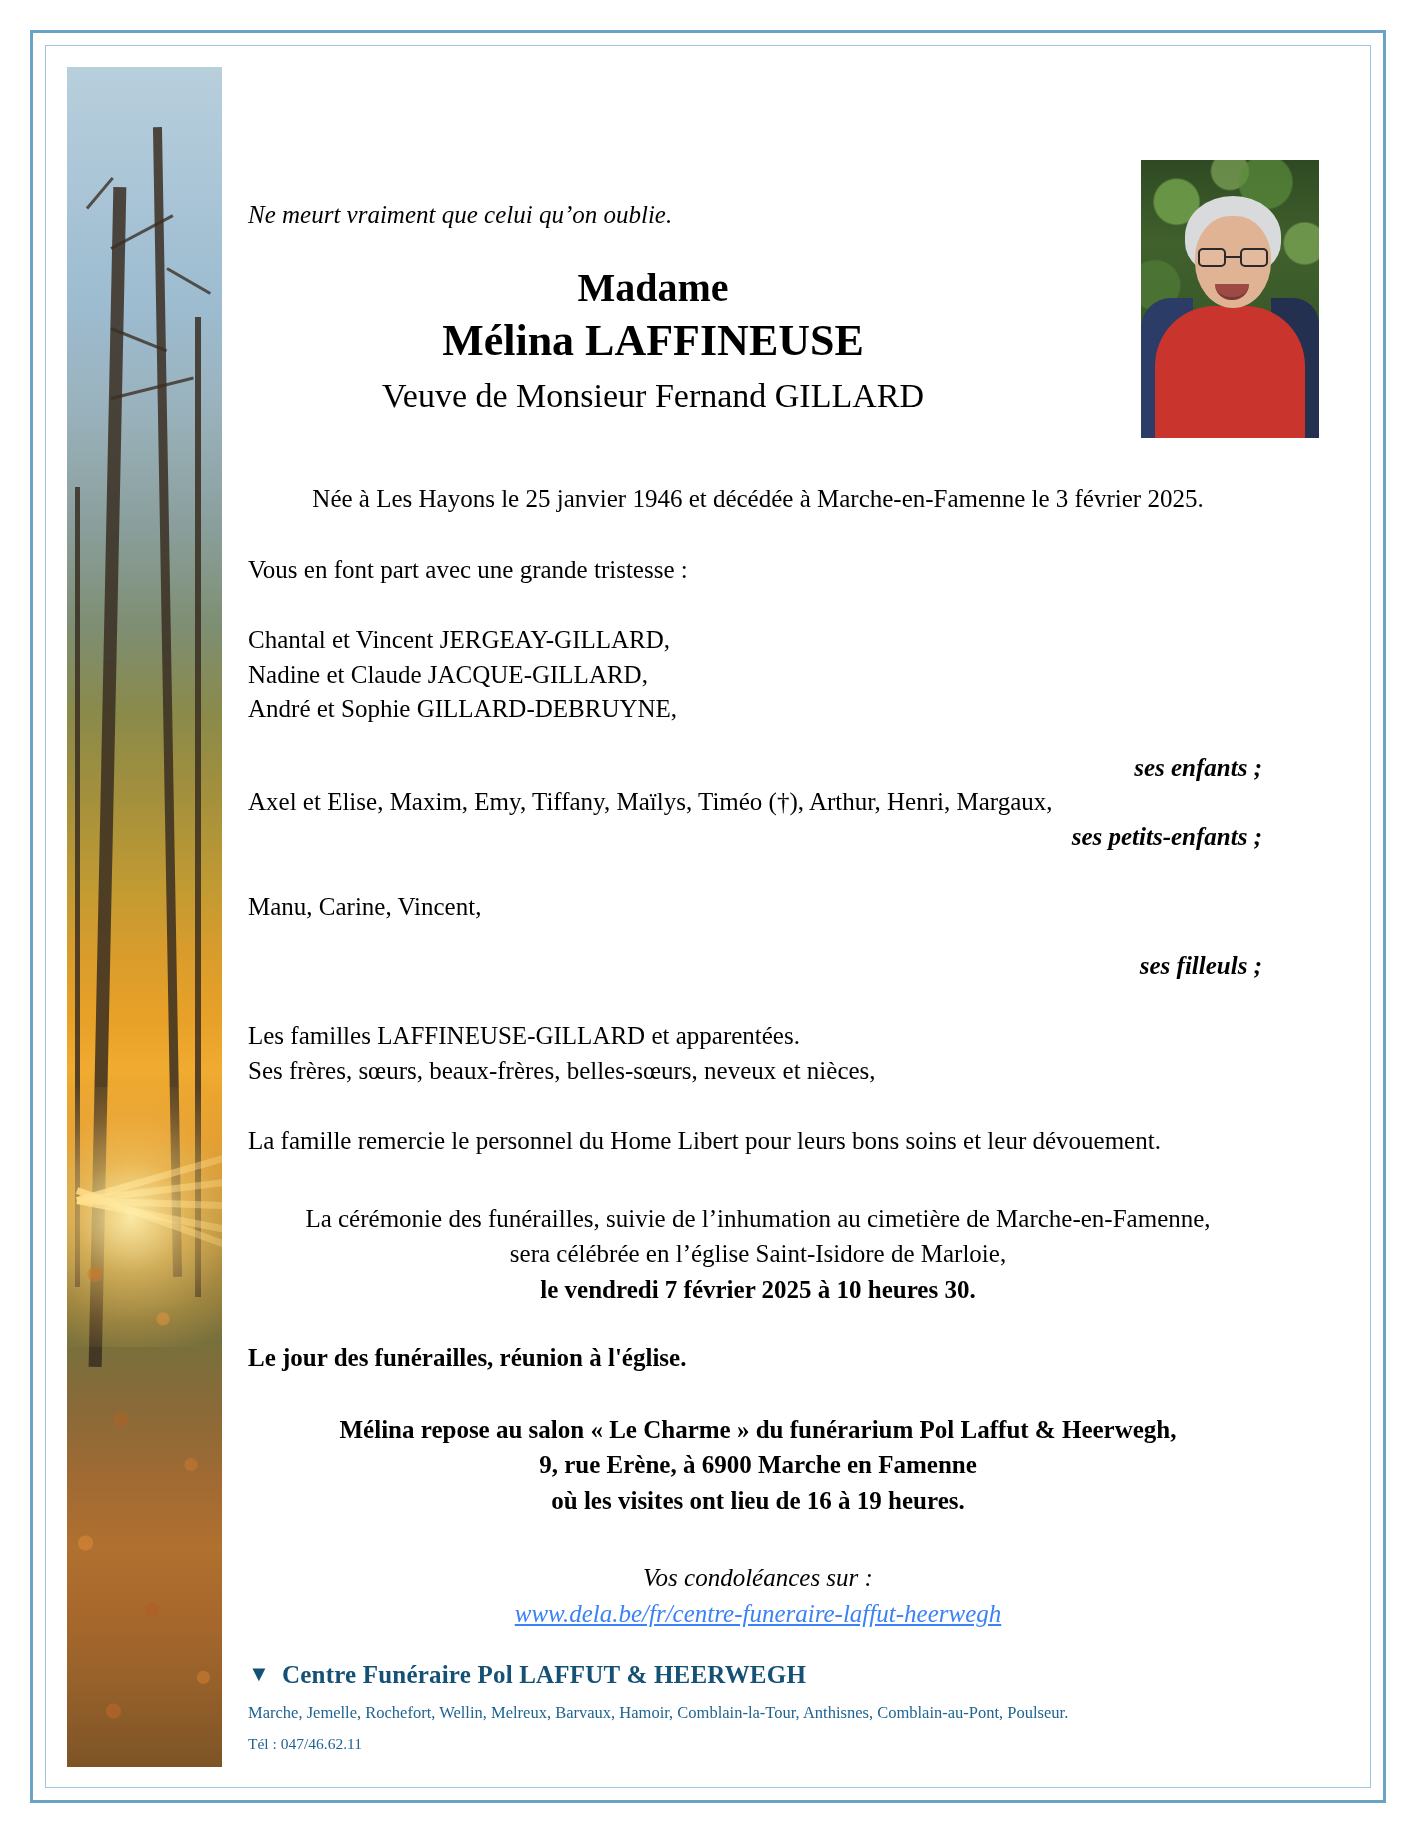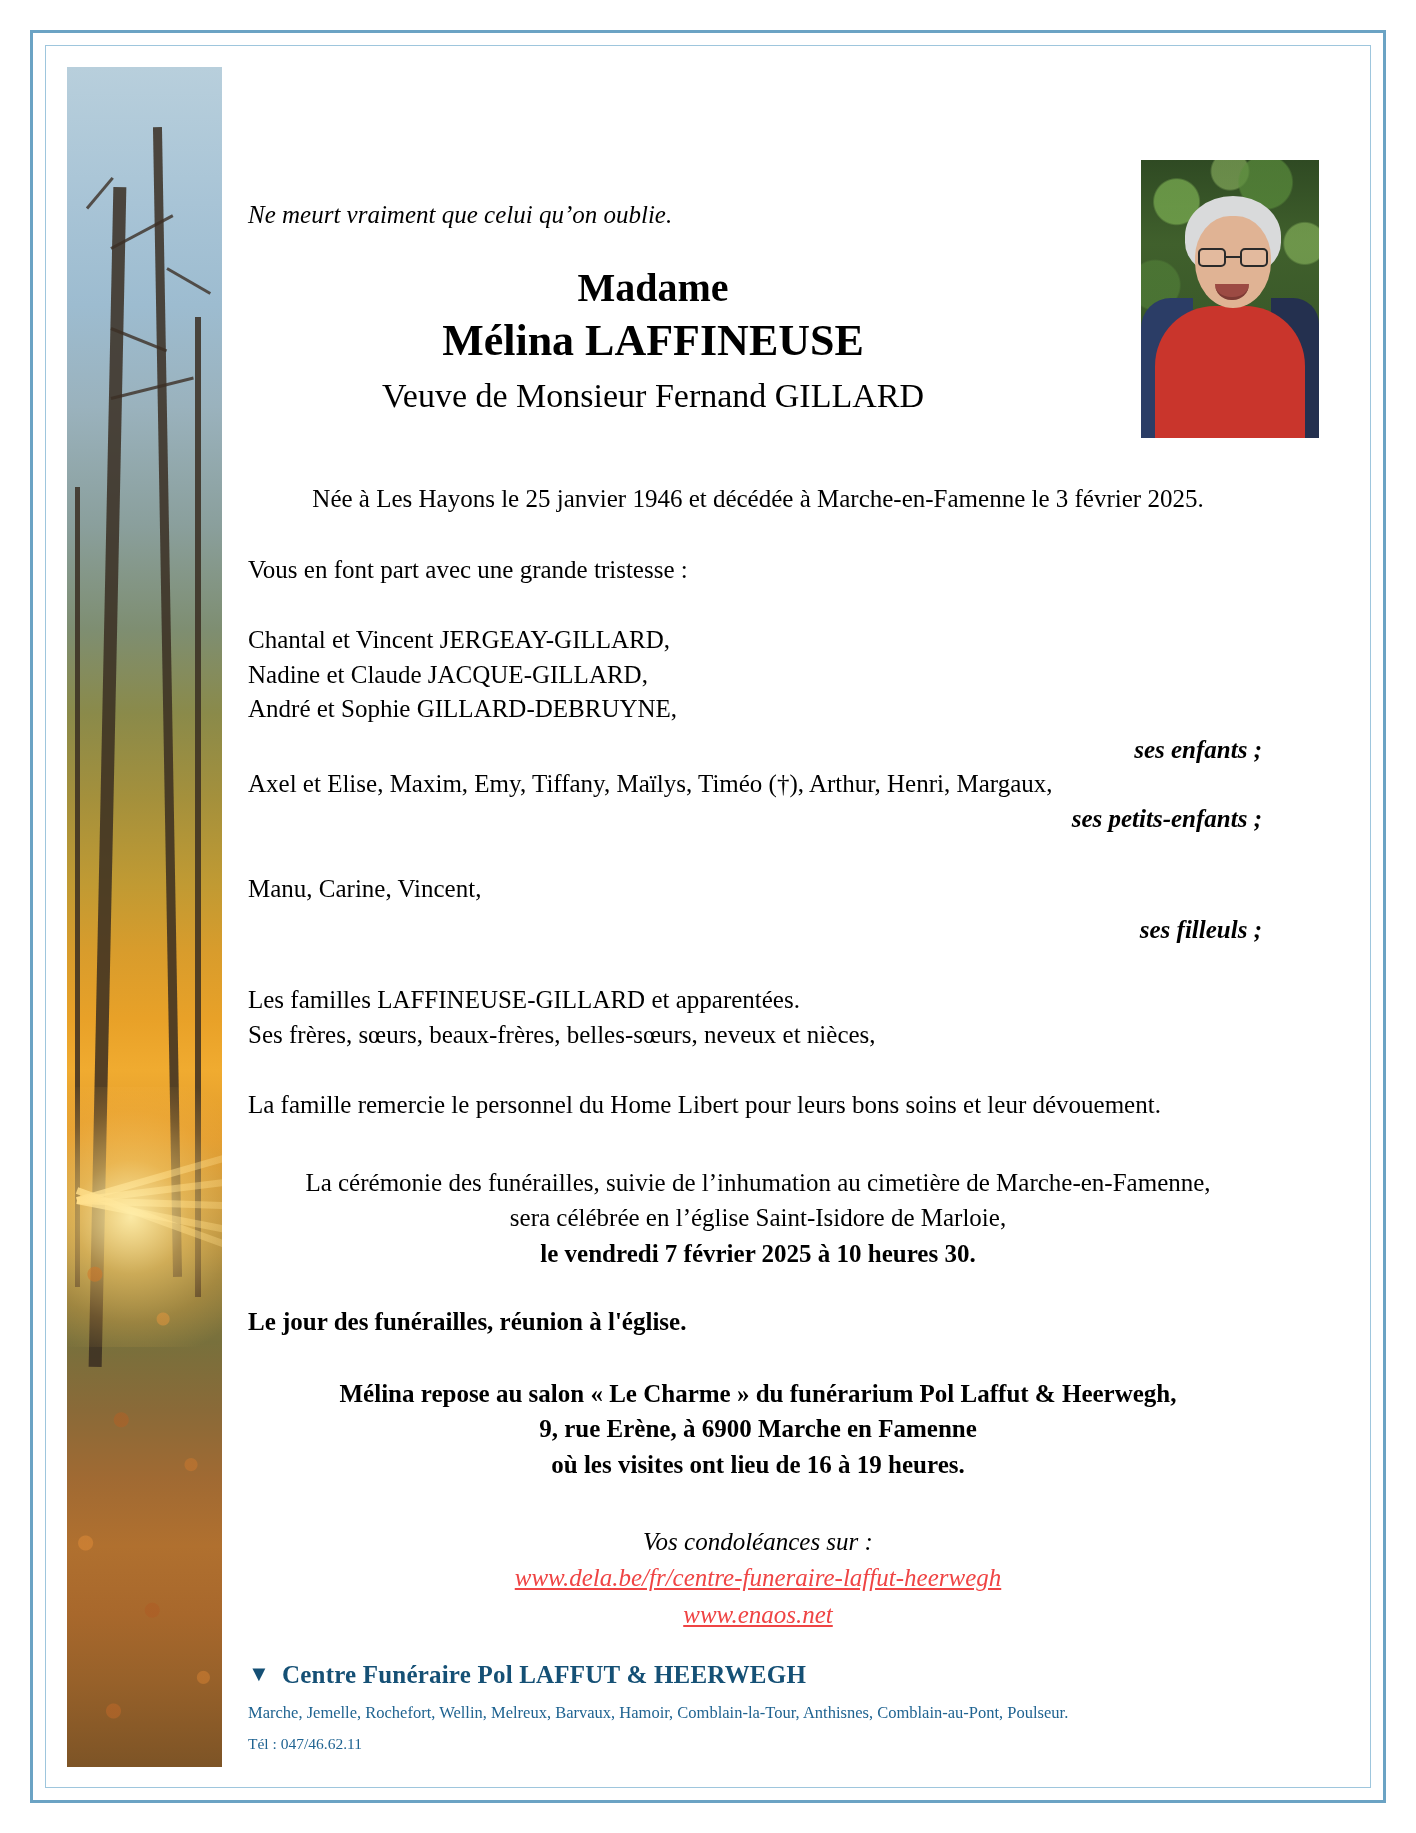--- a/index.html
+++ b/index.html
@@ -278,21 +278,21 @@
   .line { display: block; }
 
   .role {
     display: block;
     text-align: right;
     font-style: italic;
     font-weight: bold;
     font-size: 25px;
     padding-right: 6px;
   }
-  .role.gap-top { margin-top: 6px; }
+  .role.gap-top { margin-top: 24px; }
   .bold { font-weight: bold; }
 
   .ceremony {
     margin-top: 42px;
     text-align: center;
     font-size: 25px;
     line-height: 1.42;
   }
   .reunion {
     margin-top: 34px;
@@ -308,21 +308,21 @@
     line-height: 1.42;
   }
   .condolences {
     margin-top: 42px;
     text-align: center;
     font-style: italic;
     font-size: 25px;
     line-height: 1.45;
   }
   .condolences a {
-    color: #ef4444;
+    color: #3b82f6;
     text-decoration: underline;
   }
 
   
   .footer {
     position: absolute;
     left: 248px;
     width: 1020px;
     bottom: 80px;
     text-align: left;
@@ -446,23 +446,20 @@
       <span class="line">Mélina repose au salon « Le Charme » du funérarium Pol Laffut &amp; Heerwegh,</span>
       <span class="line">9, rue Erène, à 6900 Marche en Famenne</span>
       <span class="line">où les visites ont lieu de 16 à 19 heures.</span>
     </div>
 
     <div class="condolences">
       <span class="line">Vos condoléances sur :</span>
       <span class="line">
         <a href="#">www.dela.be/fr/centre-funeraire-laffut-heerwegh</a>
       </span>
-      <span class="line">
-        <a href="#">www.enaos.net</a>
-      </span>
     </div>
 
   </div>
 
   <div class="footer">
     <div class="company">
       <span class="tri">▼</span><span>Centre Funéraire Pol LAFFUT &amp; HEERWEGH</span>
     </div>
     <div class="towns">Marche, Jemelle, Rochefort, Wellin, Melreux, Barvaux, Hamoir, Comblain-la-Tour, Anthisnes, Comblain-au-Pont, Poulseur.</div>
     <div class="tel">Tél : 047/46.62.11</div>

